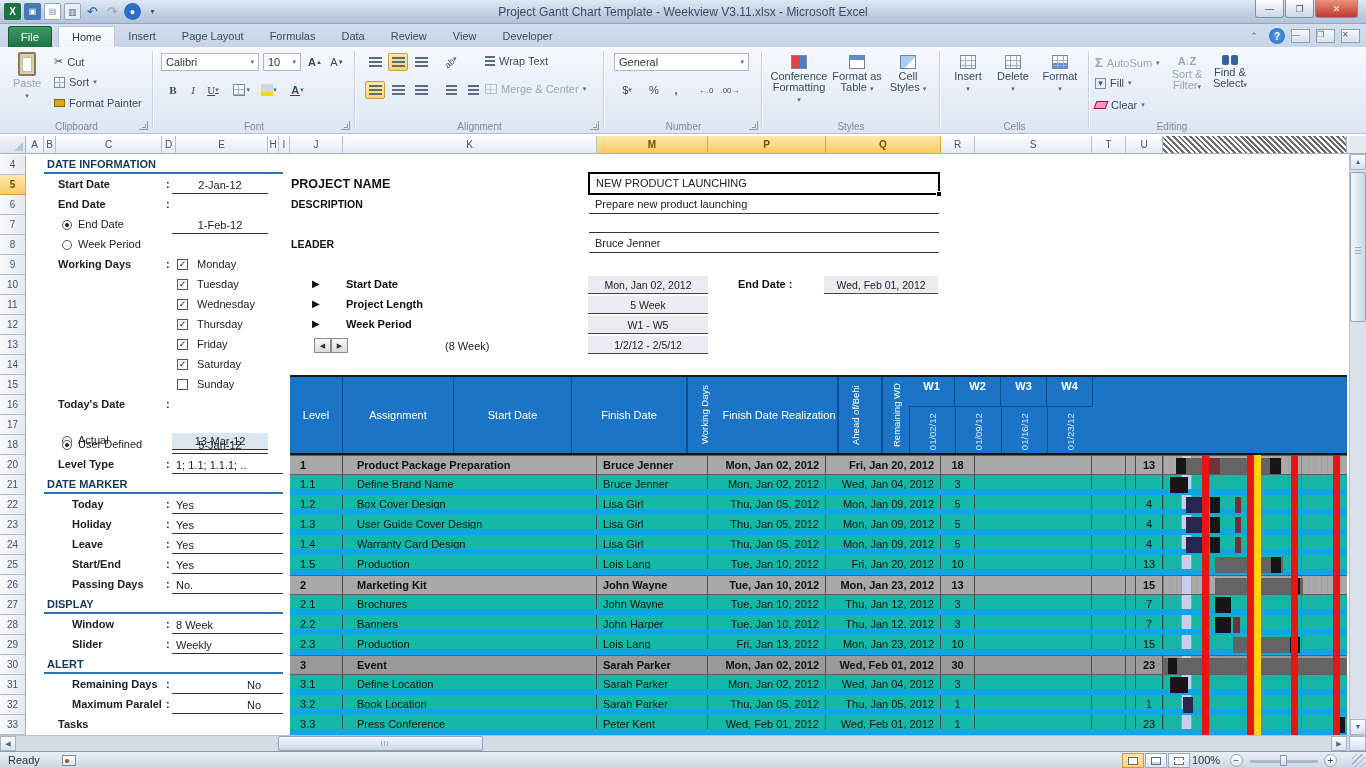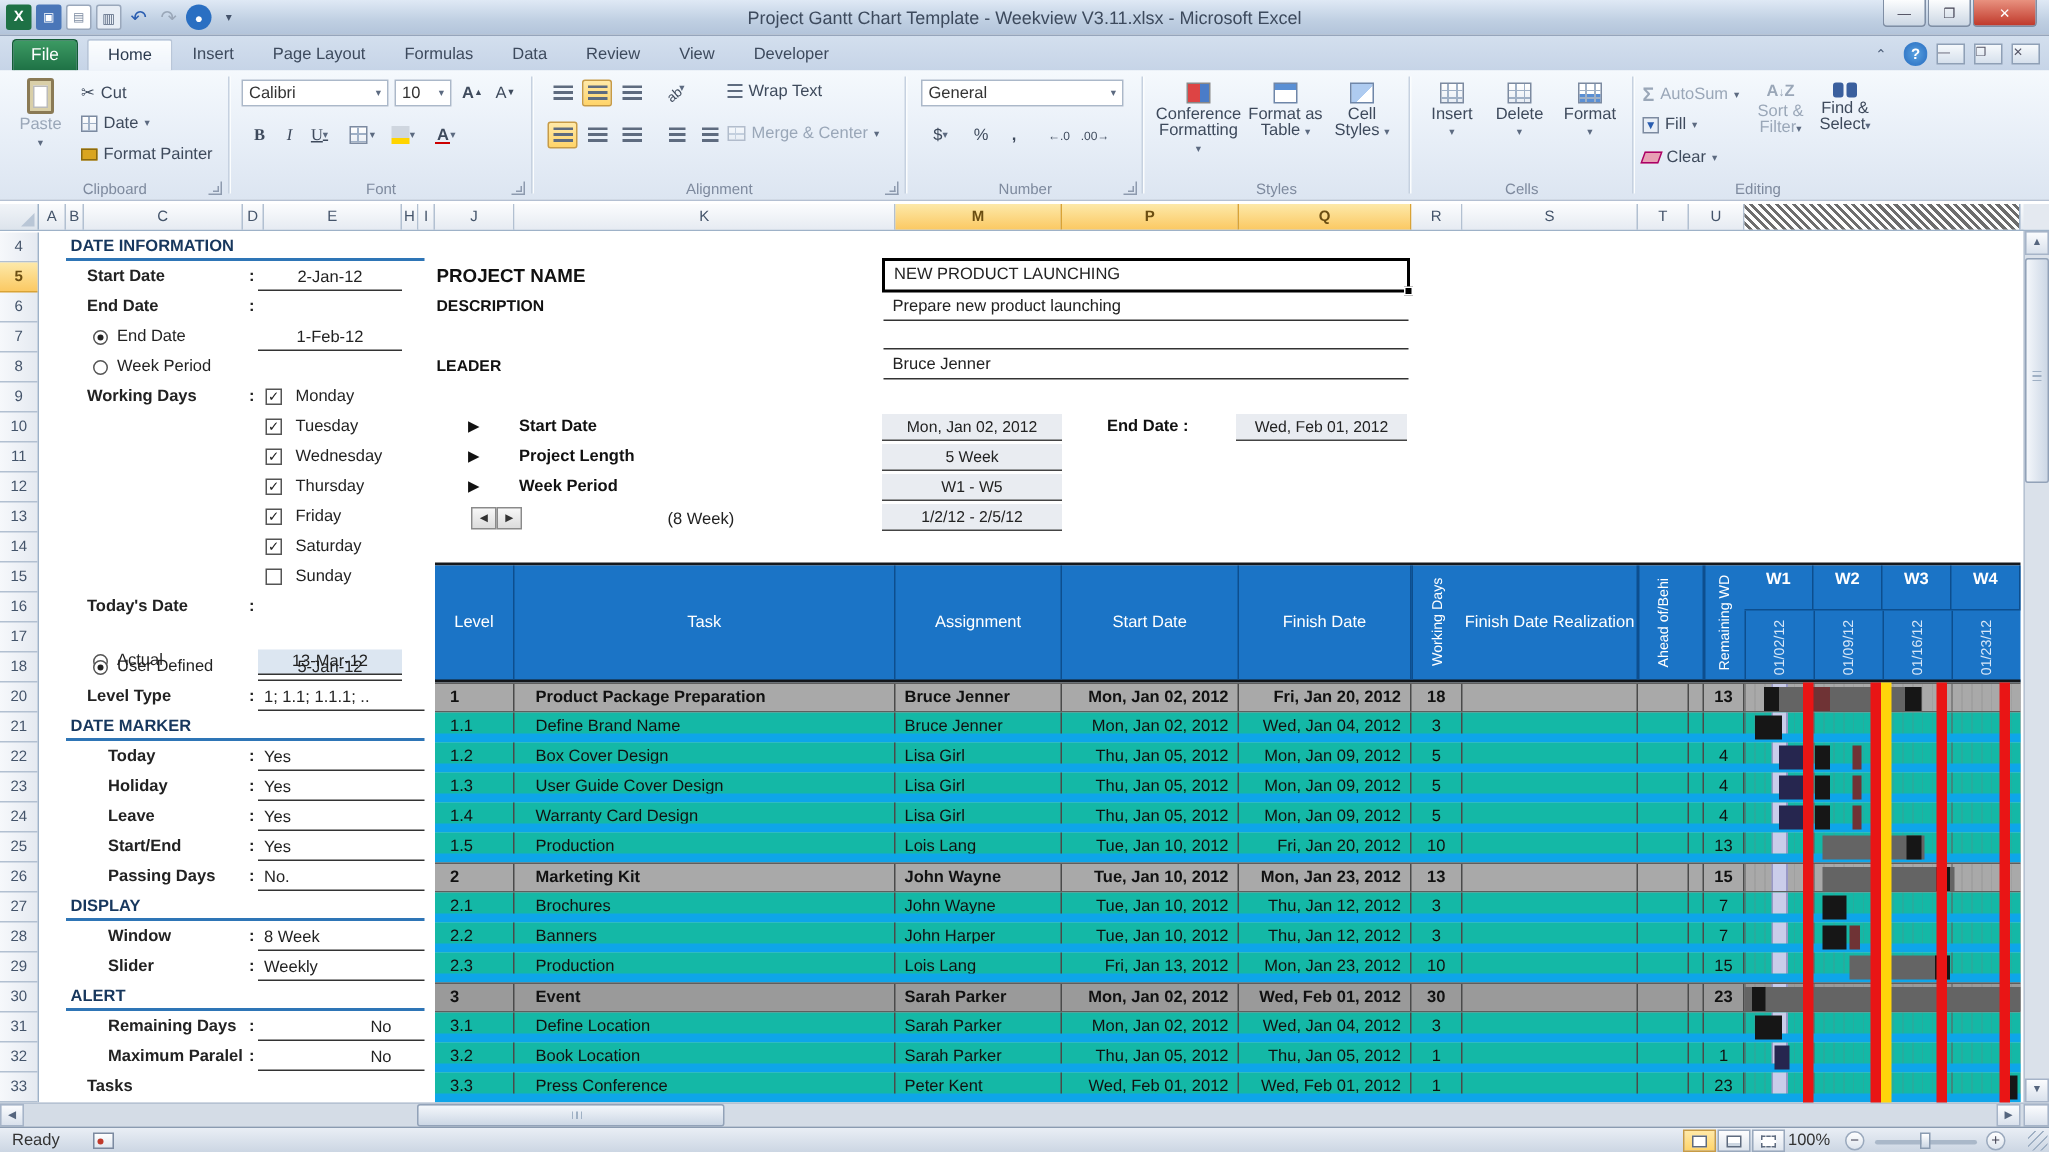--- a/index.html
+++ b/index.html
@@ -198,21 +198,21 @@
     <div class="rbig" style="left:6px;top:5px;width:38px">
       <div class="clip-icon"></div>
       <div class="cap dis"><span>Paste</span><br><span class="dd">▾</span></div>
     </div>
     <div class="rbtn" style="left:52px;top:8px">
         <span>✂</span>
         <span>Cut</span>
       </div>
     <div class="rbtn" style="left:52px;top:29px">
         <span class="grid-ico" style="width:11px;height:11px"></span>
-        <span>Date</span> 
+        <span>Sort</span> 
         <span class="dd">▾</span>
       </div>
     <div class="rbtn" style="left:52px;top:50px">
         <span style="width:11px;height:8px;background:#d9a520;border:1px solid #8a6a10"></span>
         <span>Format Painter</span>
       </div>
     <div class="glabel">Clipboard</div>
     <div class="dlg"></div>
   </div>
   <div class="rsep" style="left:152px"></div>
@@ -580,21 +580,20 @@
   <div class="gbox" style="left:562px;top:161px">W1 - W5</div>
 
   <div class="spinbtn" style="left:288px;top:183px">◀</div>
   <div class="spinbtn" style="left:305px;top:183px">▶</div>
   <div style="position:absolute;left:419px;top:185px">(8 Week)</div>
   <div class="gbox" style="left:562px;top:181px">1/2/12 - 2/5/12</div>
 
   <div id="ttable">
     <div id="thead">
       <div class="hc c0">Level</div>
-      <div class="hc c1">Task</div>
       <div class="hc c2">Assignment</div>
       <div class="hc c3">Start Date</div>
       <div class="hc c4">Finish Date</div>
       <div class="hc c5 vert">Working Days</div>
       <div class="hc c6" style="font-size:11px">Finish Date Realization</div>
       <div class="hc c7 vert">Ahead of/Behi</div>
       <div class="hc c8"></div>
       <div class="hc c9 vert">Remaining WD</div>
       <div id="wks">
         <div id="wkrow1">

